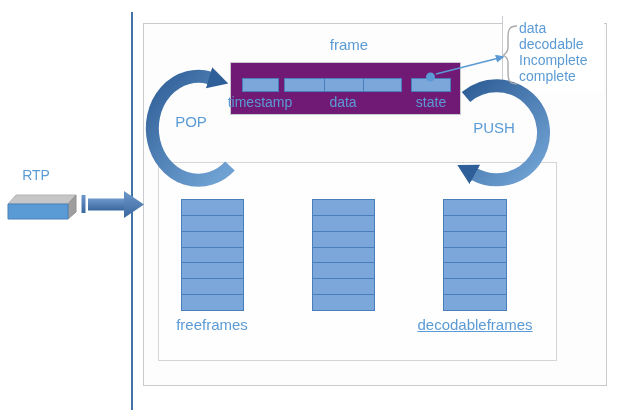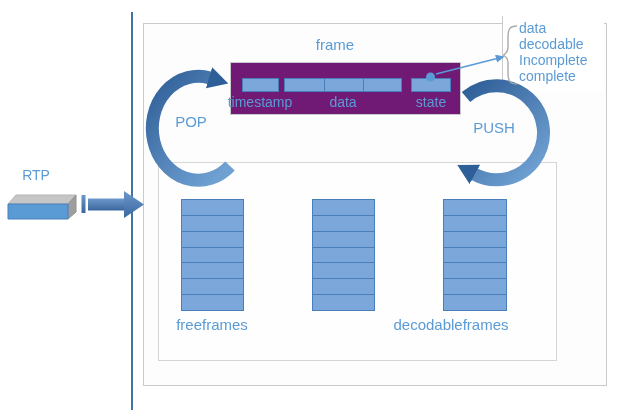--- a/index.html
+++ b/index.html
@@ -44,21 +44,21 @@
     <div class="field-rect" style="left:53px;width:118px;">
       <div class="seg-div" style="left:39px;"></div>
       <div class="seg-div" style="left:78px;"></div>
     </div>
     <div class="field-rect" style="left:180px;width:40px;"></div>
     <div class="frame-field-lbl" style="left:-11px;">timestamp</div>
     <div class="frame-field-lbl" style="left:160px;">state</div>
     <div class="frame-field-lbl" style="left:72px;">data</div>
   </div>
 
-  <div class="lbl t15" style="left:270px;top:36px;width:130px;">frame</div>
+  <div class="lbl t15" style="left:284px;top:36px;width:130px;">frame</div>
 
   <div class="callout-box"></div>
   <div class="callout-text">
     <div>data</div>
     <div>decodable</div>
     <div>Incomplete</div>
     <div>complete</div>
   </div>
 
   <div class="lbl t15" style="left:165px;top:113px;width:52px;">POP</div>
@@ -88,21 +88,21 @@
       <div class="slot"></div>
       <div class="slot slot-divided"></div>
       <div class="slot slot-divided"></div>
       <div class="slot slot-divided"></div>
       <div class="slot slot-divided"></div>
       <div class="slot slot-divided"></div>
       <div class="slot slot-divided"></div>
     </div>
 
   <div class="lbl queue-lbl" style="left:152px;width:120px;">freeframes</div>
-  <div class="lbl queue-lbl" style="left:376px;width:150px;">decodableframes</div>
+  <div class="lbl queue-lbl" style="left:400px;width:150px;text-decoration:underline;">decodableframes</div>
 
   <svg class="overlay" width="621" height="420" viewBox="0 0 621 420">
     <defs>
       <linearGradient id="arcGrad" x1="0" y1="0" x2="0.8" y2="1">
         <stop offset="0" stop-color="#2E5E96"></stop>
         <stop offset="1" stop-color="#6FA0D2"></stop>
       </linearGradient>
       <linearGradient id="arrowGrad" x1="0" y1="0" x2="0" y2="1">
         <stop offset="0" stop-color="#6C98CB"></stop>
         <stop offset="1" stop-color="#3A679E"></stop>

